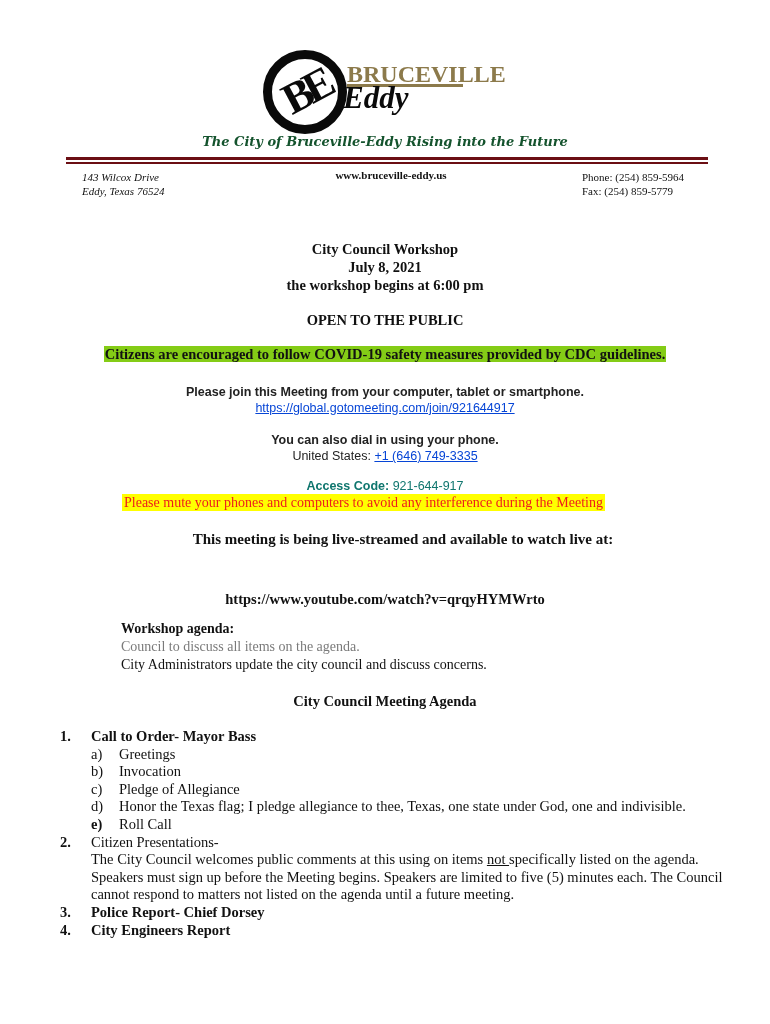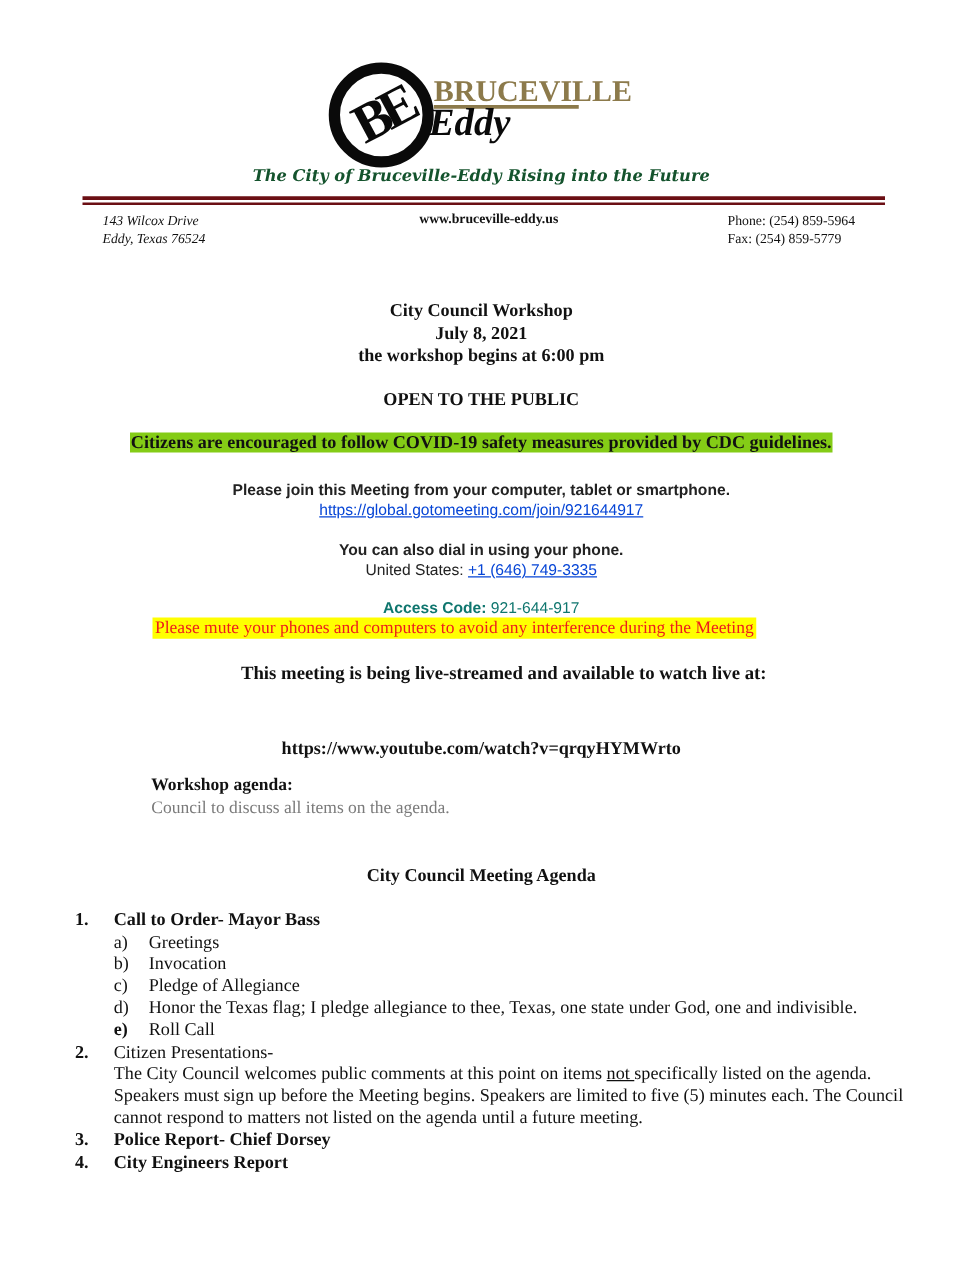--- a/index.html
+++ b/index.html
@@ -104,40 +104,41 @@
   <span class="b">Access Code:</span><span> 921-644-917</span>
 </div>
 <div class="mute">Please mute your phones and computers to avoid any interference during the Meeting</div>
 
 <div class="center live">This meeting is being live-streamed and available to watch live at:</div>
 <div class="center yt">https://www.youtube.com/watch?v=qrqyHYMWrto</div>
 
 <div class="wk">
   <div class="h">Workshop agenda:</div>
   <div class="grey">Council to discuss all items on the agenda.</div>
+  <div>City Administrators update the city council and discuss concerns.</div>
 </div>
 
 <div class="center agenda-title">
   <div>City Council Meeting Agenda</div>
 </div>
 
 <div class="list">
   <div class="li">
     <span class="num">1.</span>
     <div class="ttl bold">Call to Order- Mayor Bass</div>
     <div class="sub"><span class="let">a)</span><span>Greetings</span></div>
     <div class="sub"><span class="let">b)</span><span>Invocation</span></div>
     <div class="sub"><span class="let">c)</span><span>Pledge of Allegiance</span></div>
     <div class="sub"><span class="let">d)</span><span>Honor the Texas flag; I pledge allegiance to thee, Texas, one state under God, one and indivisible.</span></div>
     <div class="sub"><span class="let bold">e)</span><span>Roll Call</span></div>
   </div>
   <div class="li">
     <span class="num">2.</span>
     <div class="ttl">Citizen Presentations-</div>
-    <div><span>The City Council welcomes public comments at this point on items </span><u class="ul">not </u><span>specifically listed on the agenda. Speakers must sign up before the Meeting begins. Speakers are limited to five (5) minutes each. The Council cannot respond to matters not listed on the agenda until a future meeting.</span></div>
+    <div><span>The City Council welcomes public comments at this using on items </span><u class="ul">not </u><span>specifically listed on the agenda. Speakers must sign up before the Meeting begins. Speakers are limited to five (5) minutes each. The Council cannot respond to matters not listed on the agenda until a future meeting.</span></div>
   </div>
   <div class="li">
     <span class="num">3.</span>
     <div class="ttl bold">Police Report- Chief Dorsey</div>
   </div>
   <div class="li">
     <span class="num">4.</span>
     <div class="ttl bold">City Engineers Report</div>
   </div>
 </div>

